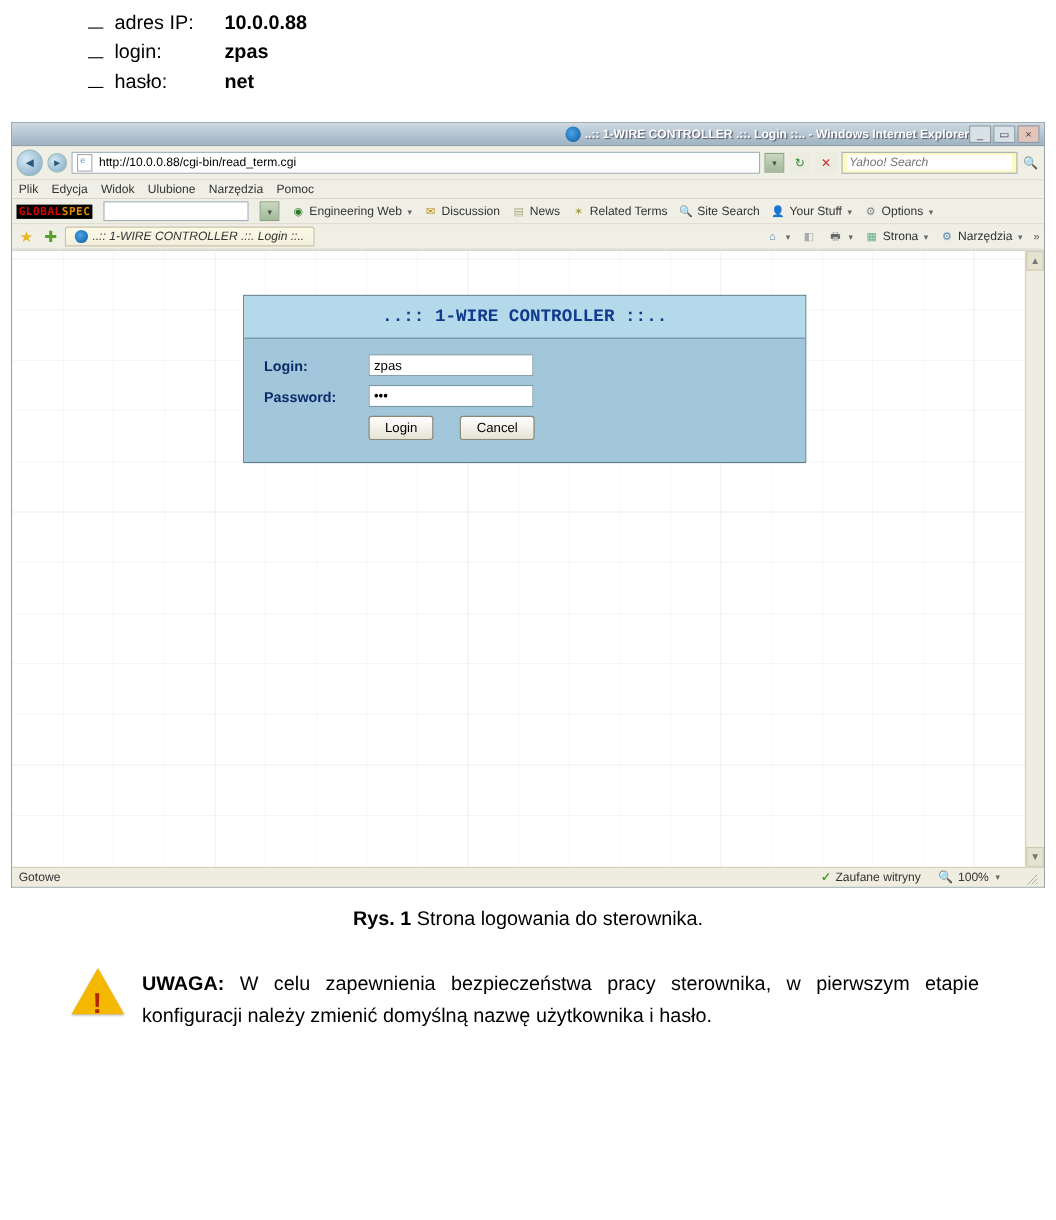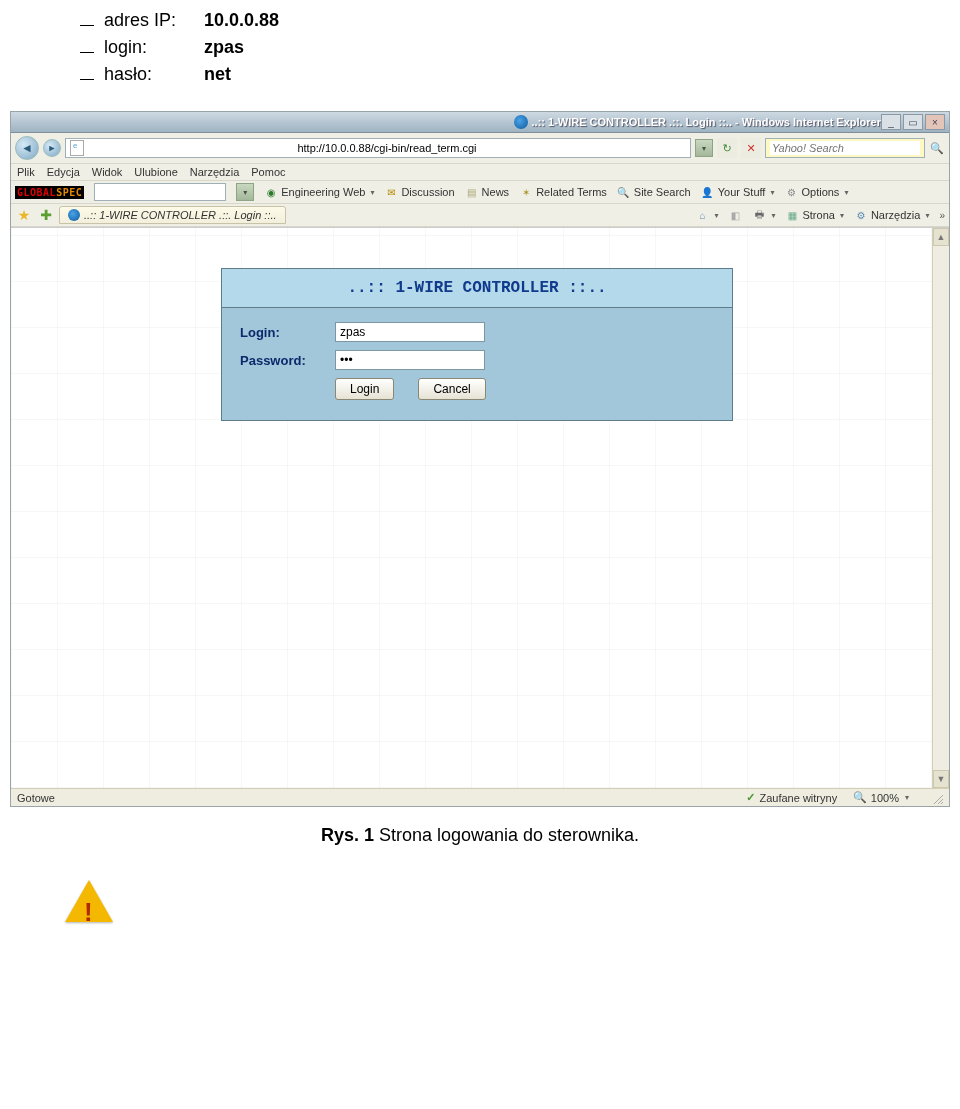--- a/index.html
+++ b/index.html
@@ -124,21 +124,20 @@
     font-size: 8px;
     color: #5aa1d6;
     left: 2px;
     top: 0;
   }
   .url-input {
     flex: 1;
     border: none;
     outline: none;
     font-size: 11px;
-    text-align: center;
   }
   .dd-btn {
     width: 16px;
     height: 16px;
     background: linear-gradient(#c9d8c0, #a3b89a);
     border: 1px solid #8fa387;
     display: flex;
     align-items: center;
     justify-content: center;
     font-size: 8px;
@@ -619,13 +618,16 @@
 </div>
 
 <div class="caption">
   <span class="b">Rys. 1</span><span> Strona logowania do sterownika.</span>
 </div>
 
 <div class="warning-block">
   <div class="warn-icon">
     <div class="warn-tri"></div>
   </div>
+  <div>
+    <span class="uw">UWAGA:</span><span> W celu zapewnienia bezpieczeństwa pracy sterownika, w pierwszym etapie konfiguracji należy zmienić domyślną nazwę użytkownika i hasło.</span>
+  </div>
 </div>
 
 </body></html>

